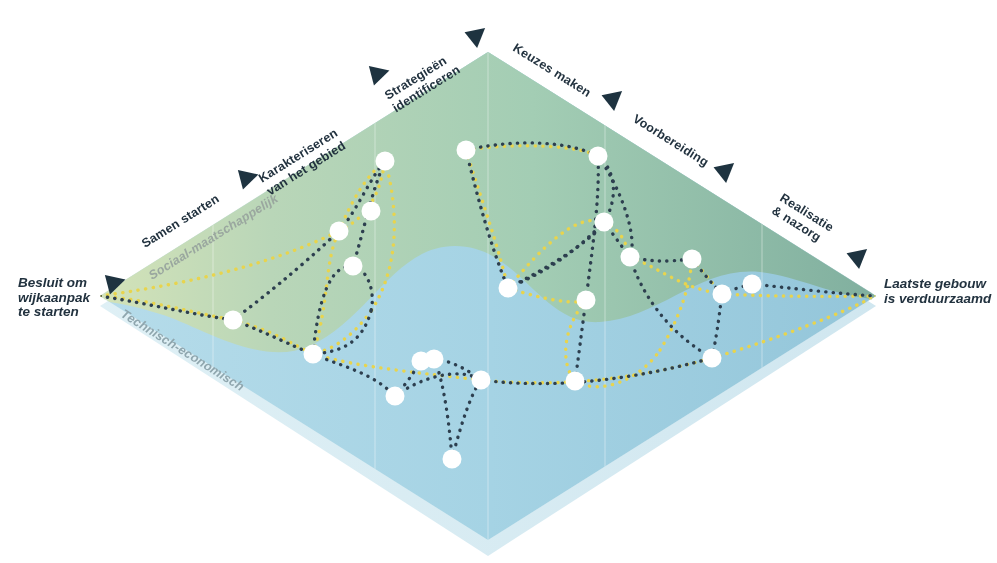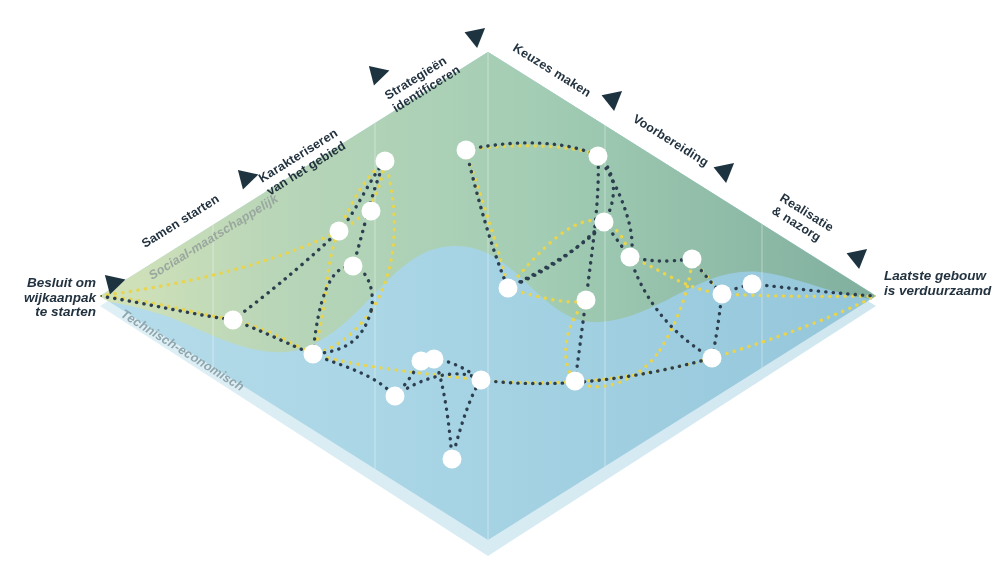--- a/index.html
+++ b/index.html
@@ -10,21 +10,21 @@
   .endlabel{
     position:absolute;
     font-family:"Liberation Sans", sans-serif;
     font-style:italic;
     font-weight:bold;
     font-size:13.5px;
     line-height:14.5px;
     color:#22323f;
     white-space:pre;
   }
-  .endlabel.left{ text-align:right; }
+  .endlabel.left{ }
   .endlabel.right{ text-align:left; }
   .phase-label{
     font-family:"Liberation Sans", sans-serif;
     font-weight:bold;
     font-size:12.5px;
     fill:#22323f;
     letter-spacing:0.2px;
   }
   .track-label{
     font-family:"Liberation Sans", sans-serif;
@@ -239,16 +239,16 @@
       <text class="track-label tech" transform="translate(120,316) rotate(32)">
         <tspan x="0" y="0">Technisch-economisch</tspan>
       </text>
     </g>
   </svg>
 
   <div class="endlabel left" style="left:18px; top:276px; width:78px;">Besluit om
 wijkaanpak
 te starten</div>
 
-  <div class="endlabel right" style="left:884px; top:269px; width:108px;">Laatste gebouw
+  <div class="endlabel right" style="left:884px; top:277px; width:108px;">Laatste gebouw
 is verduurzaamd</div>
 
 </div>
 
 </body></html>

